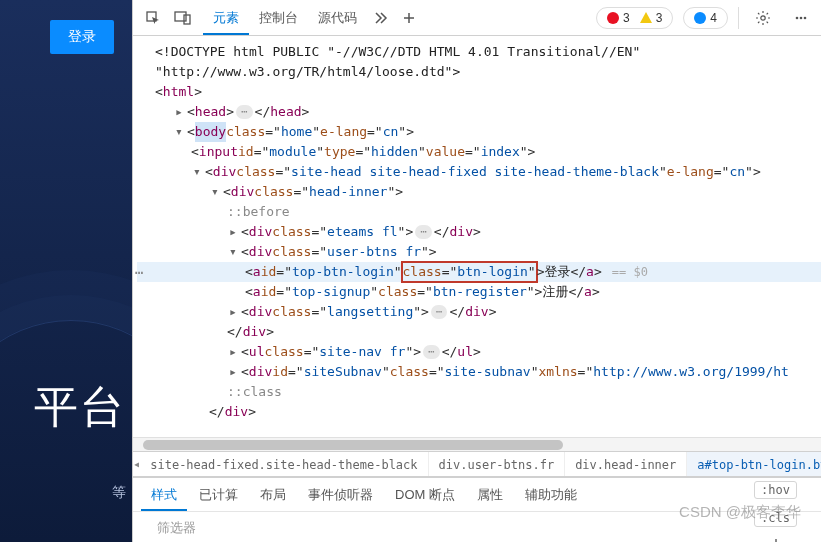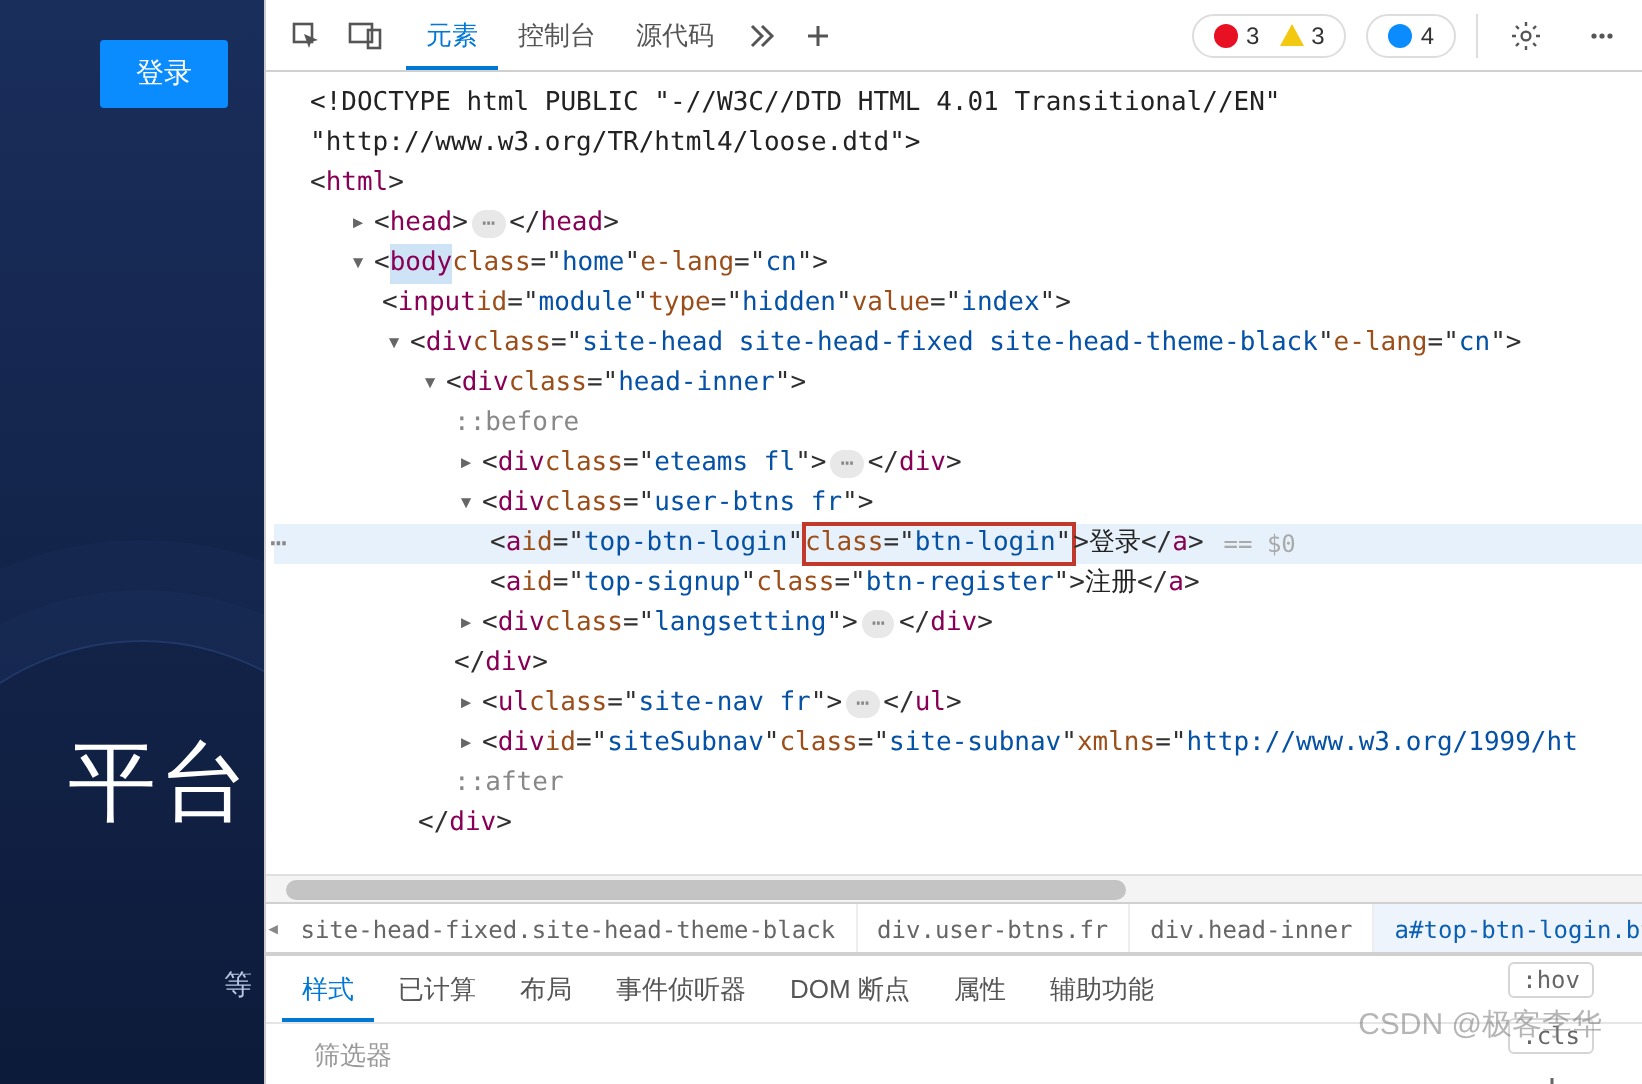--- a/index.html
+++ b/index.html
@@ -4,21 +4,21 @@
 <style>
 * { box-sizing: border-box; margin: 0; padding: 0; }
 body { font-family: "Segoe UI", Arial, sans-serif; font-size: 13px; background: #fff; color: #333; width: 821px; height: 542px; overflow: hidden; position: relative; }
 
 .container { display: flex; height: 100%; }
 
 
 .site-panel { width: 132px; background: linear-gradient(180deg, #1a2e5c 0%, #0d1b3a 100%); position: relative; overflow: hidden; color: #fff; }
 .site-panel::before { content: ""; position: absolute; bottom: -40px; left: -60px; width: 260px; height: 260px; border-radius: 50%; border: 1px solid rgba(80,120,200,.25); box-shadow: 0 0 0 25px rgba(80,120,200,.04), 0 0 0 50px rgba(80,120,200,.04); }
 .login-btn { position: absolute; top: 20px; right: 18px; background: #0a8cff; color: #fff; padding: 8px 18px; font-size: 14px; border-radius: 2px; cursor: pointer; }
-.big-text { position: absolute; bottom: 121px; right: 6px; font-size: 44px; font-weight: 300; letter-spacing: 2px; }
+.big-text { position: absolute; bottom: 105px; right: 6px; font-size: 44px; font-weight: 300; letter-spacing: 2px; }
 .small-text { position: absolute; bottom: 40px; right: 6px; font-size: 14px; color: #b8c5e0; }
 
 
 .devtools { flex: 1; display: flex; flex-direction: column; border-left: 1px solid #ccc; background: #fff; min-width: 0; }
 
 
 .dt-toolbar { display: flex; align-items: center; height: 36px; border-bottom: 1px solid #d0d0d0; padding: 0 6px; gap: 2px; }
 .dt-toolbar .icon-btn { width: 28px; height: 28px; display: flex; align-items: center; justify-content: center; color: #555; cursor: pointer; border-radius: 3px; }
 .dt-tabs { display: flex; align-items: center; gap: 0; margin-left: 4px; }
 .dt-tab { padding: 0 10px; height: 34px; line-height: 34px; color: #555; cursor: pointer; font-size: 13px; }
@@ -174,21 +174,21 @@
         <span class="dots-left">⋯</span>
         &lt;<span class="tag">a</span> <span class="attr-n">id</span>="<span class="attr-v">top-btn-login</span>"<span class="highlight-box"> <span class="attr-n">class</span>="<span class="attr-v">btn-login</span>"</span>&gt;<span class="txt-node">登录</span>&lt;/<span class="tag">a</span>&gt;<span class="hint">== $0</span>
       </div>
 
       <div class="row indent-6">&lt;<span class="tag">a</span> <span class="attr-n">id</span>="<span class="attr-v">top-signup</span>" <span class="attr-n">class</span>="<span class="attr-v">btn-register</span>"&gt;<span class="txt-node">注册</span>&lt;/<span class="tag">a</span>&gt;</div>
       <div class="row indent-5"><span class="tw">▸</span>&lt;<span class="tag">div</span> <span class="attr-n">class</span>="<span class="attr-v">langsetting</span>"&gt;<span class="selector-pill">⋯</span>&lt;/<span class="tag">div</span>&gt;</div>
       <div class="row indent-5">&lt;/<span class="tag">div</span>&gt;</div>
       <div class="row indent-5"><span class="tw">▸</span>&lt;<span class="tag">ul</span> <span class="attr-n">class</span>="<span class="attr-v">site-nav fr</span>"&gt;<span class="selector-pill">⋯</span>&lt;/<span class="tag">ul</span>&gt;</div>
       <div class="row indent-5"><span class="tw">▸</span>&lt;<span class="tag">div</span> <span class="attr-n">id</span>="<span class="attr-v">siteSubnav</span>" <span class="attr-n">class</span>="<span class="attr-v">site-subnav</span>" <span class="attr-n">xmlns</span>="<span class="attr-v">http://www.w3.org/1999/ht</span></div>
       <div class="row indent-5">
-          <span class="pseudo">::after</span>
+          <span class="pseudo">::class</span>
         </div>
       <div class="row indent-4">&lt;/<span class="tag">div</span>&gt;</div>
     </div>
 
     <div class="hscroll">
         <div class="thumb"></div>
       </div>
 
     <div class="breadcrumb">
       <div class="arrow">◂</div>

